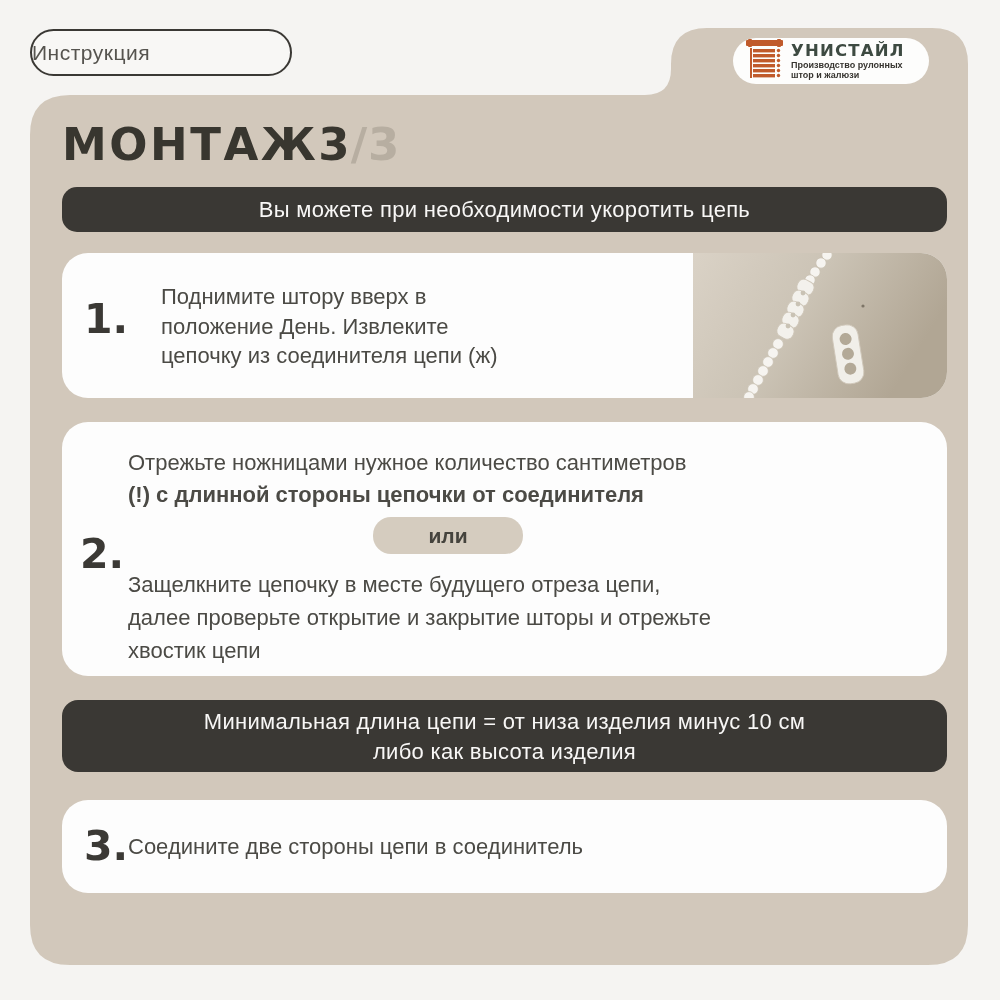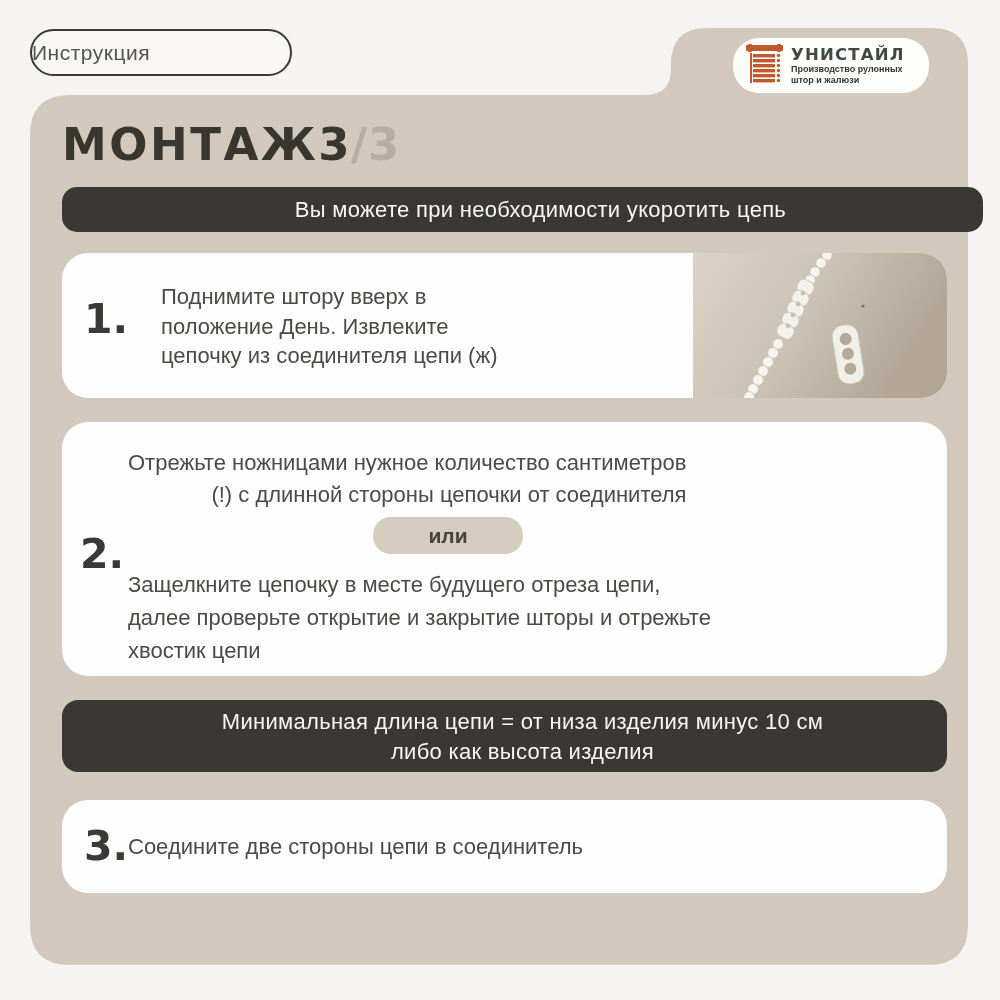--- a/index.html
+++ b/index.html
@@ -13,21 +13,21 @@
   
   .instr-btn {
     position:absolute; left:30px; top:29px; width:262px; height:47px;
     box-sizing:border-box; border:2.5px solid #3a3834; border-radius:24px;
     background:#f8f7f5; display:flex; align-items:center; justify-content:flex-start;
   }
   .instr-btn span { font-size:21px; color:#56544f; letter-spacing:.5px; }
 
   
   .logo-pill {
-    position:absolute; left:733px; top:38px; width:196px; height:55px;
+    position:absolute; left:733px; top:38px; width:196px; height:46px;
     background:#fdfdfc; border-radius:26px; display:flex; align-items:center;
     padding-left:13px; box-sizing:border-box; gap:8px;
   }
   .logo-text { display:flex; flex-direction:column; }
   .logo-name {
     font-family:"DejaVu Sans", sans-serif; font-weight:bold;
     font-size:16.5px; letter-spacing:1.2px; color:#3d4a41; line-height:18px;
   }
   .logo-tag { font-size:9px; font-weight:bold; color:#36342f; line-height:10.5px; }
 
@@ -36,21 +36,21 @@
     position:absolute; left:62px; top:118px; display:flex; align-items:baseline; 
     font-family:"DejaVu Sans", sans-serif; font-weight:bold; font-size:45px;
     letter-spacing:2.5px; color:#38362f;
   }
   .title-row .pg { letter-spacing:1px; }
   .title-row .muted { color:#b7aea1; }
 
   
   .bar {
     position:absolute; left:62px; width:885px; background:#3a3834;
-    color:#f8f7f6; font-size:22px; text-align:center; letter-spacing:.3px;padding-left:36px;
+    color:#f8f7f6; font-size:22px; text-align:center; letter-spacing:.3px;
   }
   .bar1 { top:187px; height:45px; line-height:45px; border-radius:15px; }
   .bar2 { top:700px; height:72px; border-radius:16px; box-sizing:border-box; padding-top:7px; line-height:30px; }
 
   
   .card {
     position:absolute; left:62px; width:885px; background:#fdfdfd;
     border-radius:26px; color:#4b4a45;
   }
   .card1 { top:253px; height:145px; }
@@ -66,21 +66,21 @@
   .card3 .step-num { left:22px; top:22px; }
 
   .card1 .lines { position:absolute; left:66px; top:29px; font-size:22px; line-height:29.5px;margin-left:33px; }
 
   .photo {
     position:absolute; right:0; top:0; width:254px; height:145px;
     border-radius:0 26px 26px 0; overflow:hidden;
   }
 
   .card2 .para1 { position:absolute; left:66px; top:25px; font-size:22px; line-height:32px; }
-  .card2 .para1 .bold-line { font-weight:normal;text-align:right; }
+  .card2 .para1 .bold-line { font-weight:bold; }
   .or-pill {
     position:absolute; left:311px; top:95px; width:150px; height:37px;
     background:#d5ccbf; border-radius:18px; text-align:center; line-height:37px;
     font-size:21px; font-weight:600; color:#45433d;
   }
   .card2 .para2 { position:absolute; left:66px; top:146px; font-size:22px; line-height:33px; }
 
   .card3 .text {
     position:absolute; left:66px; top:0; height:93px;
     display:flex; align-items:center; font-size:22px;

